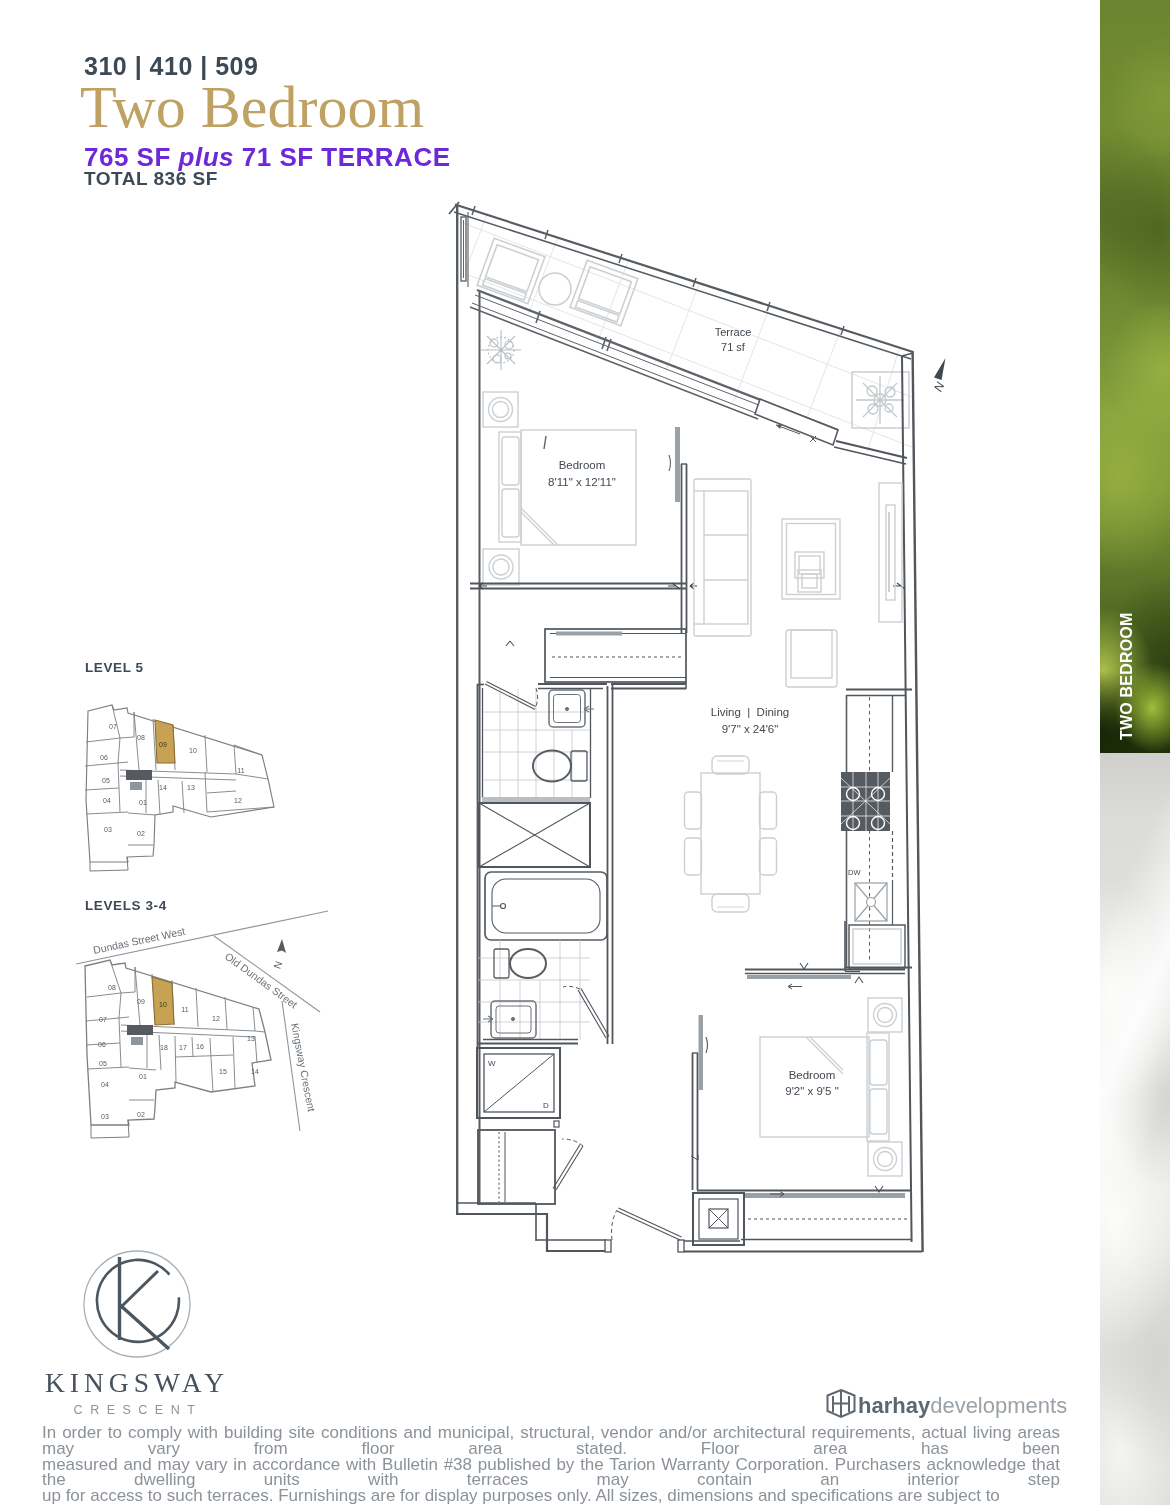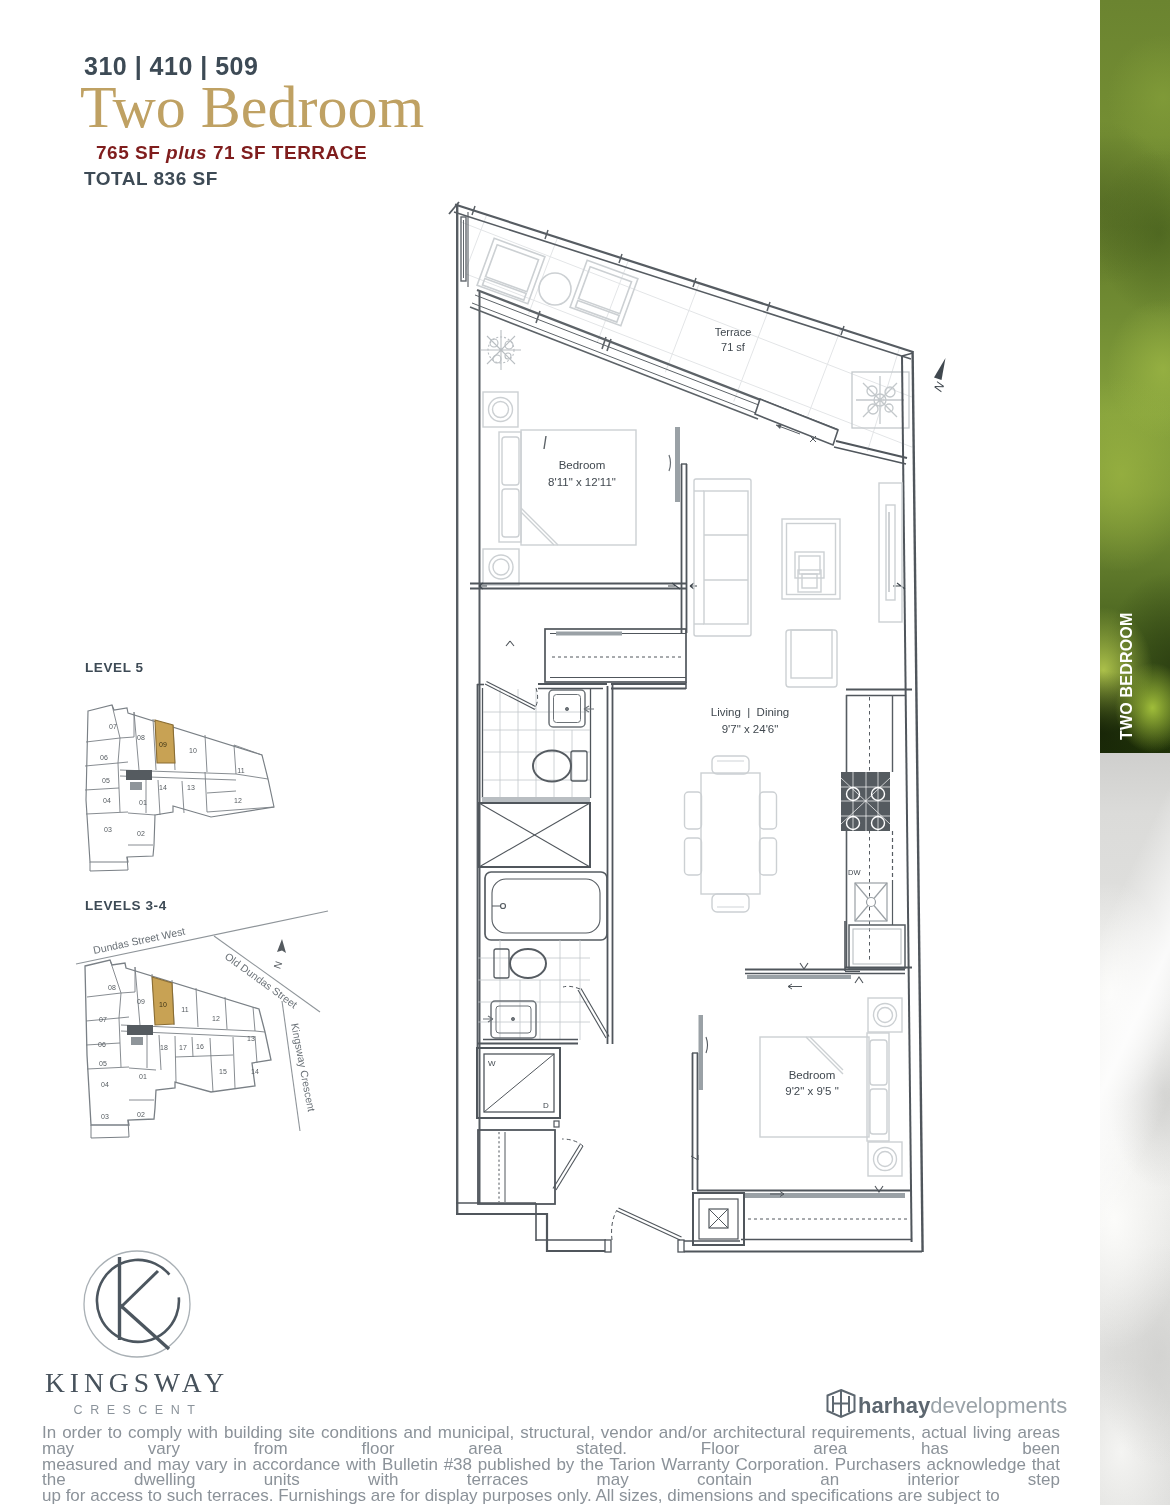--- a/index.html
+++ b/index.html
@@ -1,20 +1,20 @@
 <!DOCTYPE html>
 <html><head>
 <meta charset="utf-8">
 <style>
 html,body{margin:0;padding:0;}
 body{width:1170px;height:1505px;position:relative;background:#fff;font-family:"Liberation Sans",sans-serif;overflow:hidden;}
 .abs{position:absolute;}
 #units{left:84px;top:52px;font-size:25px;font-weight:bold;letter-spacing:0.5px;word-spacing:0px;color:#3d4a55;}
 #title{left:80px;top:73px;font-family:"Liberation Serif",serif;font-size:60px;color:#bfa163;letter-spacing:0px;}
-#sf1{left:96px;top:142px;font-size:19px;font-weight:bold;color:#7f1d1d;letter-spacing:0.5px;}
+#sf1{left:84px;top:142px;font-size:26px;font-weight:bold;color:#6d28d9;letter-spacing:0.5px;}
 #sf1 i{font-weight:600;}
 #sf2{left:84px;top:168px;font-size:19px;font-weight:bold;color:#3d4a55;letter-spacing:0.5px;}
 #greenstrip{left:1100px;top:0;width:70px;height:753px;background:
  radial-gradient(50px 60px at 75% 94%,rgba(166,196,60,.95),rgba(166,196,60,0) 75%),
  radial-gradient(120px 80px at -10% 97%,rgba(20,32,6,.85),rgba(20,32,6,0) 75%),
  radial-gradient(70px 90px at 5% 89%,rgba(183,203,79,.9),rgba(183,203,79,0) 70%),
  radial-gradient(100px 130px at 105% 88%,rgba(40,58,16,.75),rgba(40,58,16,0) 70%),
  radial-gradient(95px 130px at 30% 63%,rgba(155,180,66,.75),rgba(155,180,66,0) 75%),
  radial-gradient(80px 100px at 90% 49%,rgba(165,191,72,.6),rgba(165,191,72,0) 70%),
  radial-gradient(90px 120px at 85% 31%,rgba(63,88,26,.55),rgba(63,88,26,0) 70%),

